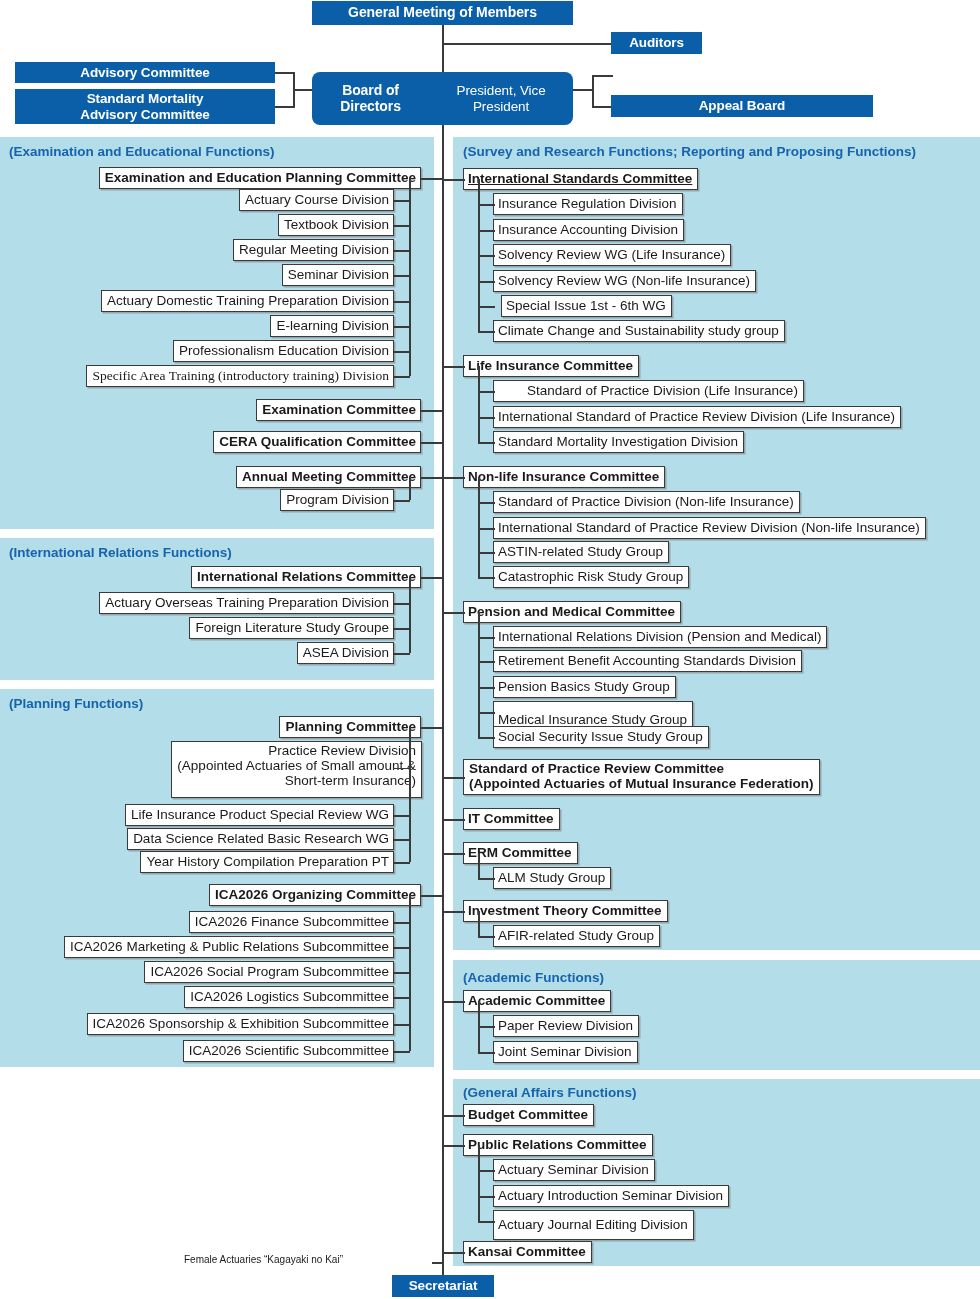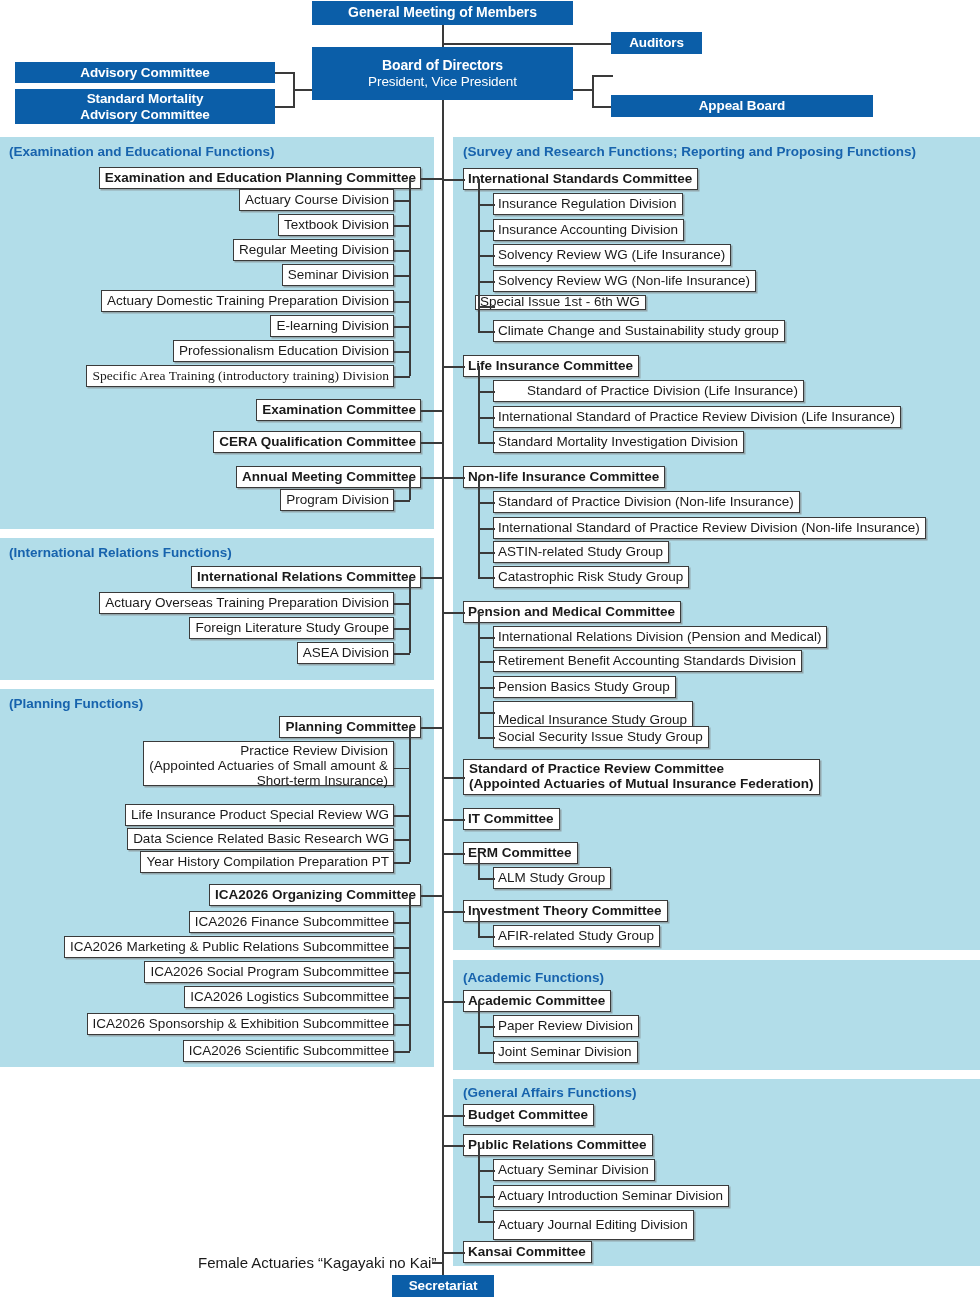--- a/index.html
+++ b/index.html
@@ -66,22 +66,21 @@
 
   
   .ln{position:absolute;background:#3a3a3a;}
   .lnv{width:1.6px;}
   .lnh{height:1.6px;}
 
   .plain-text{
     position:absolute;
     color:#1a1a1a;
     white-space:nowrap;
-    font-size:15px;
-    margin-left:14px;
+    font-size:10px;
   }
 </style>
 </head>
 <body>
 
 <div id="chart">
 
   <div class="abs panel" style="left:0px;top:137px;width:434px;height:392px;"></div>
   <div class="abs panel" style="left:0px;top:538px;width:434px;height:142px;"></div>
   <div class="abs panel" style="left:0px;top:689px;width:434px;height:378px;"></div>
@@ -114,21 +113,21 @@
 
   <div class="abs bluebox" style="left:15px;top:62px;width:260px;height:21px;font-size:13.5px;">
     <span>Advisory Committee</span>
   </div>
 
   <div class="abs bluebox" style="left:15px;top:89px;width:260px;height:35px;font-size:13.5px;flex-direction:column;">
     <span>Standard Mortality</span>
     <span>Advisory Committee</span>
   </div>
 
-  <div class="abs bluebox" style="left:312px;top:47px;width:261px;height:53px;font-size:14px;flex-direction:column;">
+  <div class="abs bluebox" style="left:312px;top:72px;width:261px;height:53px;font-size:14px;flex-direction:row;border-radius:8px;">
     <span>Board of Directors</span>
     <span class="sub" style="font-size:13.5px;">President, Vice President</span>
   </div>
 
 
   <div class="abs bluebox" style="left:611px;top:95px;width:262px;height:22px;font-size:13.5px;">
     <span>Appeal Board</span>
   </div>
 
   <div class="panel-title" style="left:9px;top:144px;">(Examination and Educational Functions)</div>
@@ -207,21 +206,21 @@
         <span>ASEA Division</span>
       </div>
       <div class="ln lnv" style="left: 409px; top: 577px; width: 1.6px; height: 76px;"></div>
       <div class="ln lnh" style="left: 393px; top: 603px; width: 17px; height: 1.6px;"></div>
       <div class="ln lnh" style="left: 393px; top: 628px; width: 17px; height: 1.6px;"></div>
       <div class="ln lnh" style="left: 393px; top: 653px; width: 17px; height: 1.6px;"></div>
       <div class="abs wbox bold r" style="top: 716px; height: 22px; font-size: 13.5px; right: 559px;">
         <span>Planning Committee</span>
       </div>
       <div class="ln lnh" style="left: 420px; top: 727px; width: 24px; height: 1.6px;"></div>
-      <div class="abs wbox multi r" style="top: 741px; height: 45px; font-size: 13.5px; right: 586px;">
+      <div class="abs wbox multi r" style="top: 741px; height: 57px; font-size: 13.5px; right: 558px;">
         <div>Practice Review Division</div>
         <div>(Appointed Actuaries of Small amount &amp;</div>
         <div>Short-term Insurance)</div>
       </div>
       <div class="abs wbox r" style="top: 804px; height: 22px; font-size: 13.5px; right: 586px;">
         <span>Life Insurance Product Special Review WG</span>
       </div>
       <div class="abs wbox r" style="top: 828px; height: 22px; font-size: 13.5px; right: 586px;">
         <span>Data Science Related Basic Research WG</span>
       </div>
@@ -255,37 +254,37 @@
       <div class="abs wbox r" style="top: 1040px; height: 22px; font-size: 13.5px; right: 586px;">
         <span>ICA2026 Scientific Subcommittee</span>
       </div>
       <div class="ln lnv" style="left: 409px; top: 895px; width: 1.6px; height: 156px;"></div>
       <div class="ln lnh" style="left: 393px; top: 922px; width: 17px; height: 1.6px;"></div>
       <div class="ln lnh" style="left: 393px; top: 947px; width: 17px; height: 1.6px;"></div>
       <div class="ln lnh" style="left: 393px; top: 972px; width: 17px; height: 1.6px;"></div>
       <div class="ln lnh" style="left: 393px; top: 997px; width: 17px; height: 1.6px;"></div>
       <div class="ln lnh" style="left: 393px; top: 1024px; width: 17px; height: 1.6px;"></div>
       <div class="ln lnh" style="left: 393px; top: 1051px; width: 17px; height: 1.6px;"></div>
-      <div class="abs wbox bold l" style="top: 168px; height: 22px; font-size: 13.5px; left: 463px;">
+      <div class="abs wbox bold l" style="top: 168px; height: 22px; font-size: 13.5px; left: 463px; text-decoration: underline;">
         <span>International Standards Committee</span>
       </div>
       <div class="ln lnh" style="left: 442px; top: 179px; width: 23px; height: 1.6px;"></div>
       <div class="abs wbox l" style="top: 193px; height: 22px; font-size: 13.5px; left: 493px;">
         <span>Insurance Regulation Division</span>
       </div>
       <div class="abs wbox l" style="top: 219px; height: 22px; font-size: 13.5px; left: 493px;">
         <span>Insurance Accounting Division</span>
       </div>
       <div class="abs wbox l" style="top: 244px; height: 22px; font-size: 13.5px; left: 493px;">
         <span>Solvency Review WG (Life Insurance)</span>
       </div>
       <div class="abs wbox l" style="top: 270px; height: 22px; font-size: 13.5px; left: 493px;">
         <span>Solvency Review WG (Non-life Insurance)</span>
       </div>
-      <div class="abs wbox l" style="top: 295px; height: 15px; font-size: 13.5px; left: 475px;">
+      <div class="abs wbox l" style="top: 295px; height: 22px; font-size: 13.5px; left: 501px;">
         <span>Special Issue 1st - 6th WG</span>
       </div>
       <div class="abs wbox l" style="top: 320px; height: 22px; font-size: 13.5px; left: 493px;">
         <span>Climate Change and Sustainability study group</span>
       </div>
       <div class="ln lnv" style="left: 478px; top: 179px; width: 1.6px; height: 152px;"></div>
       <div class="ln lnh" style="left: 478px; top: 204px; width: 17px; height: 1.6px;"></div>
       <div class="ln lnh" style="left: 478px; top: 230px; width: 17px; height: 1.6px;"></div>
       <div class="ln lnh" style="left: 478px; top: 255px; width: 17px; height: 1.6px;"></div>
       <div class="ln lnh" style="left: 478px; top: 281px; width: 17px; height: 1.6px;"></div>

